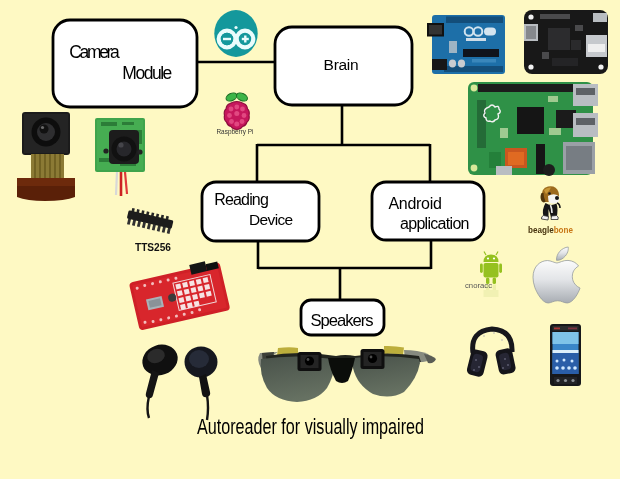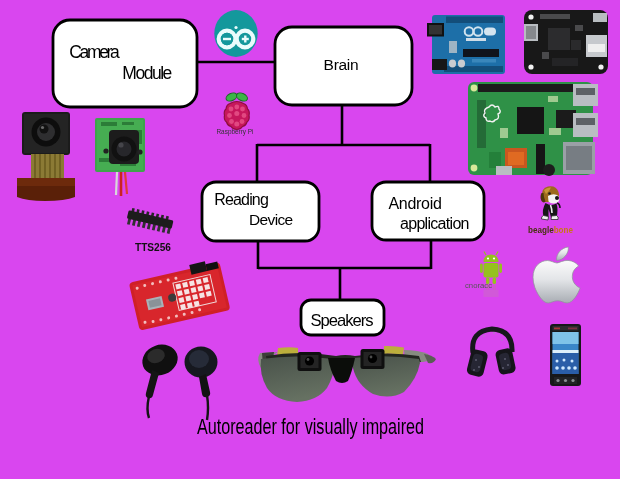--- a/index.html
+++ b/index.html
@@ -1,16 +1,16 @@
 <!DOCTYPE html>
 <html><head>
 <meta charset="utf-8">
 <style>
 html,body{margin:0;padding:0;background:#fff;}
-#wrap{position:relative;width:620px;height:479px;background:#d946ef;overflow:hidden;
+#wrap{position:relative;width:620px;height:479px;background:#fef9c3;overflow:hidden;
 font-family:"Liberation Sans",sans-serif;}
 svg{position:absolute;left:0;top:0;}
 </style>
 </head>
 <body>
 <div id="wrap">
 <svg width="620" height="479" viewBox="0 0 620 479">
 
 <g stroke="#000" stroke-width="2.6" fill="none">
   <line x1="197" y1="62" x2="276" y2="62"></line>

